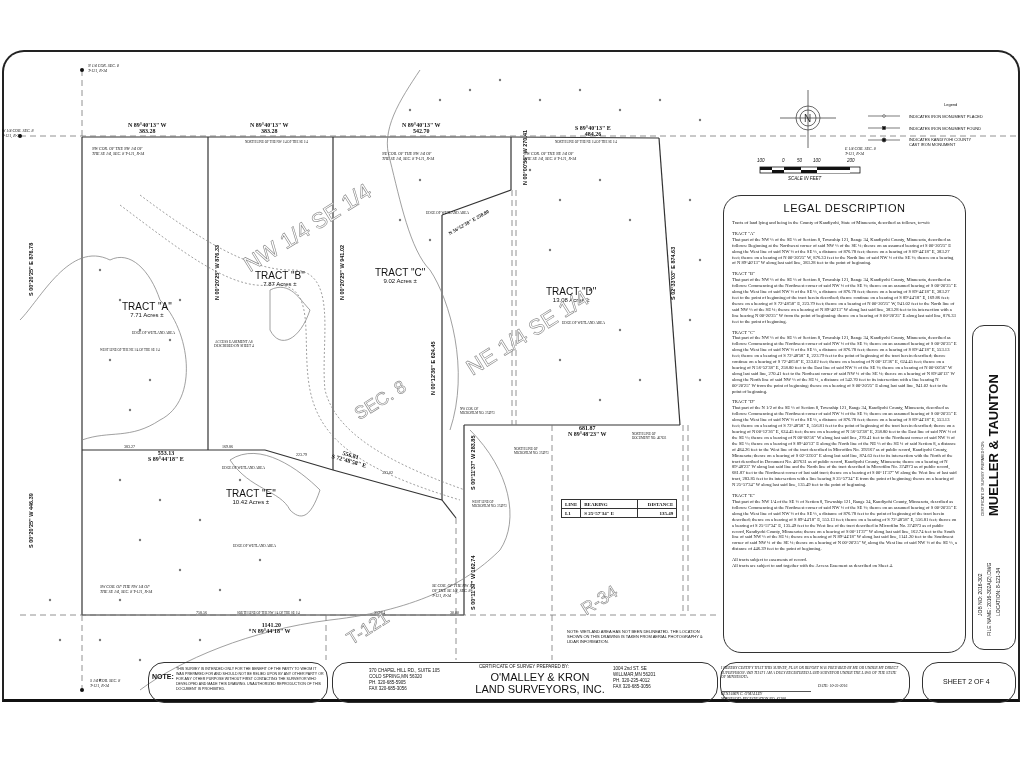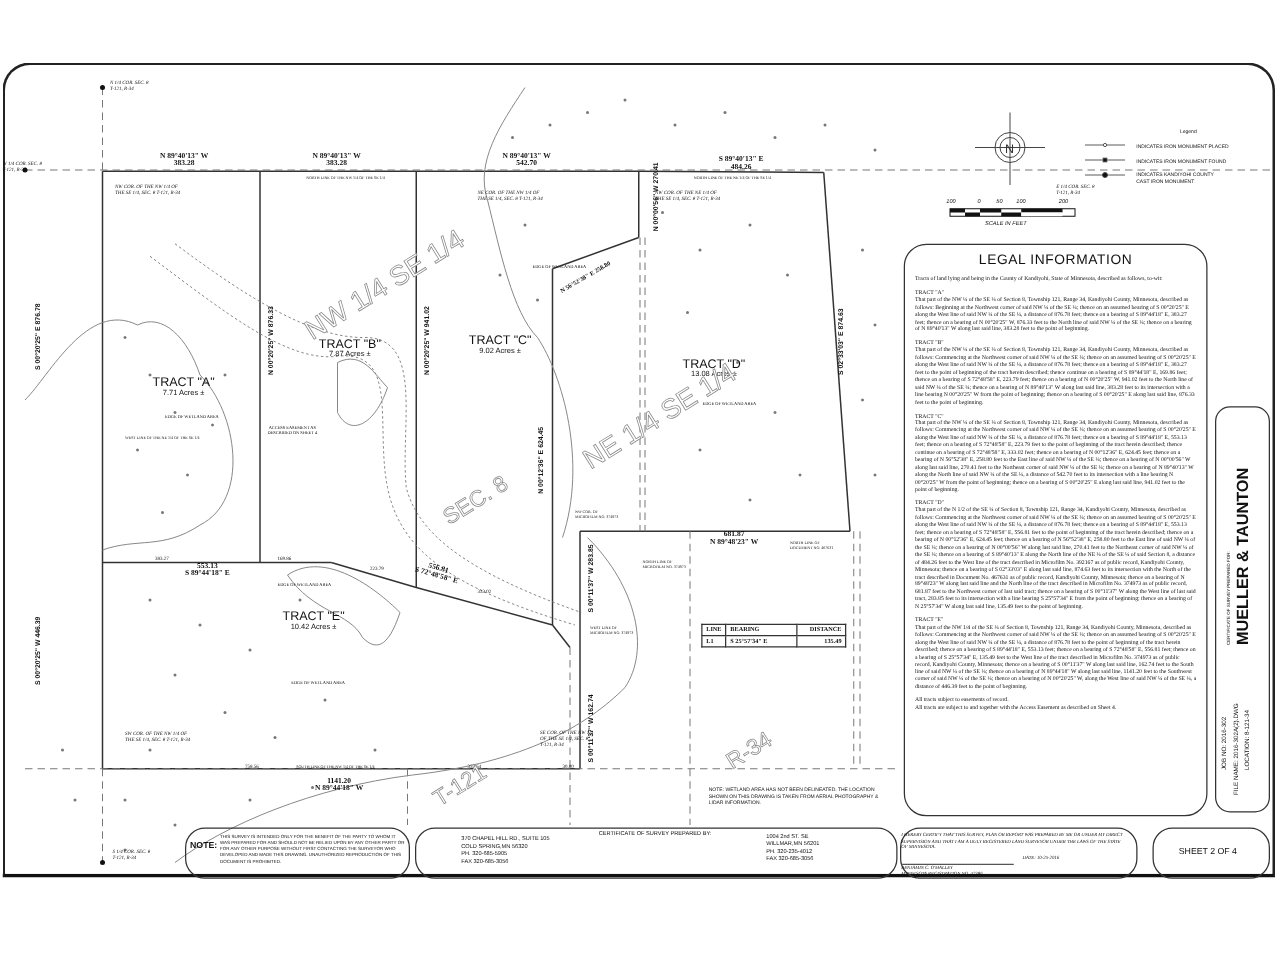--- a/index.html
+++ b/index.html
@@ -307,21 +307,21 @@
 <div class="t sans" style="left:909px;top:137px;width:70px;white-space:normal;font-size:4px;line-height:5px;">INDICATES KANDIYOHI COUNTY CAST IRON MONUMENT</div>
 
 <div class="t sans" style="left:757px;top:158px;font-size:4.5px;font-style:italic;">100</div>
 <div class="t sans" style="left:782px;top:158px;font-size:4.5px;font-style:italic;">0</div>
 <div class="t sans" style="left:797px;top:158px;font-size:4.5px;font-style:italic;">50</div>
 <div class="t sans" style="left:813px;top:158px;font-size:4.5px;font-style:italic;">100</div>
 <div class="t sans" style="left:847px;top:158px;font-size:4.5px;font-style:italic;">200</div>
 <div class="t sans" style="left:788px;top:176px;font-size:4.5px;font-style:italic;">SCALE IN FEET</div>
 
 <div class="legal">
-  <h2>LEGAL INFORMATION</h2>
+  <h2>LEGAL DESCRIPTION</h2>
   <p>Tracts of land lying and being in the County of Kandiyohi, State of Minnesota, described as follows, to-wit:</p>
   <p><span class="tt">TRACT "A"</span><span>That part of the NW ¼ of the SE ¼ of Section 8, Township 121, Range 34, Kandiyohi County, Minnesota, described as follows: Beginning at the Northwest corner of said NW ¼ of the SE ¼; thence on an assumed bearing of S 00°20'25" E along the West line of said NW ¼ of the SE ¼, a distance of 876.78 feet; thence on a bearing of S 89°44'18" E, 383.27 feet; thence on a bearing of N 00°20'25" W, 876.33 feet to the North line of said NW ¼ of the SE ¼; thence on a bearing of N 89°40'13" W along last said line, 383.28 feet to the point of beginning.</span></p>
   <p><span class="tt">TRACT "B"</span><span>That part of the NW ¼ of the SE ¼ of Section 8, Township 121, Range 34, Kandiyohi County, Minnesota, described as follows: Commencing at the Northwest corner of said NW ¼ of the SE ¼; thence on an assumed bearing of S 00°20'25" E along the West line of said NW ¼ of the SE ¼, a distance of 876.78 feet; thence on a bearing of S 89°44'18" E, 383.27 feet to the point of beginning of the tract herein described; thence continue on a bearing of S 89°44'18" E, 169.86 feet; thence on a bearing of S 72°48'58" E, 223.79 feet; thence on a bearing of N 00°20'25" W, 941.02 feet to the North line of said NW ¼ of the SE ¼; thence on a bearing of N 89°40'13" W along last said line, 383.28 feet to its intersection with a line bearing N 00°20'25" W from the point of beginning; thence on a bearing of S 00°20'25" E along last said line, 876.33 feet to the point of beginning.</span></p>
   <p><span class="tt">TRACT "C"</span><span>That part of the NW ¼ of the SE ¼ of Section 8, Township 121, Range 34, Kandiyohi County, Minnesota, described as follows: Commencing at the Northwest corner of said NW ¼ of the SE ¼; thence on an assumed bearing of S 00°20'25" E along the West line of said NW ¼ of the SE ¼, a distance of 876.78 feet; thence on a bearing of S 89°44'18" E, 553.13 feet; thence on a bearing of S 72°48'58" E, 223.79 feet to the point of beginning of the tract herein described; thence continue on a bearing of S 72°48'58" E, 333.02 feet; thence on a bearing of N 00°12'36" E, 624.45 feet; thence on a bearing of N 56°52'38" E, 258.80 feet to the East line of said NW ¼ of the SE ¼; thence on a bearing of N 00°00'56" W along last said line, 270.41 feet to the Northeast corner of said NW ¼ of the SE ¼; thence on a bearing of N 89°40'13" W along the North line of said NW ¼ of the SE ¼, a distance of 542.70 feet to its intersection with a line bearing N 00°20'25" W from the point of beginning; thence on a bearing of S 00°20'25" E along last said line, 941.02 feet to the point of beginning.</span></p>
   <p><span class="tt">TRACT "D"</span><span>That part of the N 1/2 of the SE ¼ of Section 8, Township 121, Range 34, Kandiyohi County, Minnesota, described as follows: Commencing at the Northwest corner of said NW ¼ of the SE ¼; thence on an assumed bearing of S 00°20'25" E along the West line of said NW ¼ of the SE ¼, a distance of 876.78 feet; thence on a bearing of S 89°44'18" E, 553.13 feet; thence on a bearing of S 72°48'58" E, 556.81 feet to the point of beginning of the tract herein described; thence on a bearing of N 00°12'36" E, 624.45 feet; thence on a bearing of N 56°52'38" E, 258.80 feet to the East line of said NW ¼ of the SE ¼; thence on a bearing of N 00°00'56" W along last said line, 270.41 feet to the Northeast corner of said NW ¼ of the SE ¼; thence on a bearing of S 89°40'13" E along the North line of the NE ¼ of the SE ¼ of said Section 8, a distance of 484.26 feet to the West line of the tract described in Microfilm No. 392167 as of public record, Kandiyohi County, Minnesota; thence on a bearing of S 02°33'03" E along last said line, 874.63 feet to its intersection with the North of the tract described in Document No. 467631 as of public record, Kandiyohi County, Minnesota; thence on a bearing of N 89°48'23" W along last said line and the North line of the tract described in Microfilm No. 374973 as of public record, 681.87 feet to the Northwest corner of last said tract; thence on a bearing of S 00°11'37" W along the West line of last said tract, 283.85 feet to its intersection with a line bearing S 25°57'34" E from the point of beginning; thence on a bearing of N 25°57'34" W along last said line, 135.49 feet to the point of beginning.</span></p>
   <p><span class="tt">TRACT "E"</span><span>That part of the NW 1/4 of the SE ¼ of Section 8, Township 121, Range 34, Kandiyohi County, Minnesota, described as follows: Commencing at the Northwest corner of said NW ¼ of the SE ¼; thence on an assumed bearing of S 00°20'25" E along the West line of said NW ¼ of the SE ¼, a distance of 876.78 feet to the point of beginning of the tract herein described; thence on a bearing of S 89°44'18" E, 553.13 feet; thence on a bearing of S 72°48'58" E, 556.81 feet; thence on a bearing of S 25°57'34" E, 135.49 feet to the West line of the tract described in Microfilm No. 374973 as of public record, Kandiyohi County, Minnesota; thence on a bearing of S 00°11'37" W along last said line, 162.74 feet to the South line of said NW ¼ of the SE ¼; thence on a bearing of N 89°44'18" W along last said line, 1141.20 feet to the Southwest corner of said NW ¼ of the SE ¼; thence on a bearing of N 00°20'25" W, along the West line of said NW ¼ of the SE ¼, a distance of 446.39 feet to the point of beginning.</span></p>
   <p><span class="tt">All tracts subject to easements of record.</span><span>All tracts are subject to and together with the Access Easement as described on Sheet 4.</span></p>
 </div>
 
 <div class="titlebox">
@@ -338,20 +338,24 @@
 </div>
 
 <div class="box" style="left:332px;top:662px;width:386px;height:41px;">
   <div class="t sans" style="left:36px;top:5px;font-size:4.5px;line-height:6px;">
     <div>370 CHAPEL HILL RD., SUITE 105</div>
       <div>COLD SPRING,MN 56320</div>
       <div>PH. 320-685-5905</div>
       <div>FAX 320-685-3056</div>
   </div>
   <div class="t sans" style="left:146px;top:1px;font-size:4.5px;">CERTIFICATE OF SURVEY PREPARED BY:</div>
+  <div class="t sans" style="left:140px;top:8px;font-size:11px;text-align:center;width:134px;">
+    <div>O'MALLEY &amp; KRON</div>
+      <div>LAND SURVEYORS, INC.</div>
+  </div>
   <div class="t sans" style="left:280px;top:3px;font-size:4.5px;line-height:6px;">
     <div>1004 2nd ST. SE</div>
       <div>WILLMAR,MN 56201</div>
       <div>PH. 320-235-4012</div>
       <div>FAX 320-685-3056</div>
   </div>
 </div>
 
 <div class="box" style="left:720px;top:662px;width:190px;height:41px;">
   <div class="t" style="left:0px;top:3px;width:180px;white-space:normal;font-size:3.8px;line-height:4.7px;font-style:italic;">I HEREBY CERTIFY THAT THIS SURVEY, PLAN OR REPORT WAS PREPARED BY ME OR UNDER MY DIRECT SUPERVISION AND THAT I AM A DULY REGISTERED LAND SURVEYOR UNDER THE LAWS OF THE STATE OF MINNESOTA.</div>

